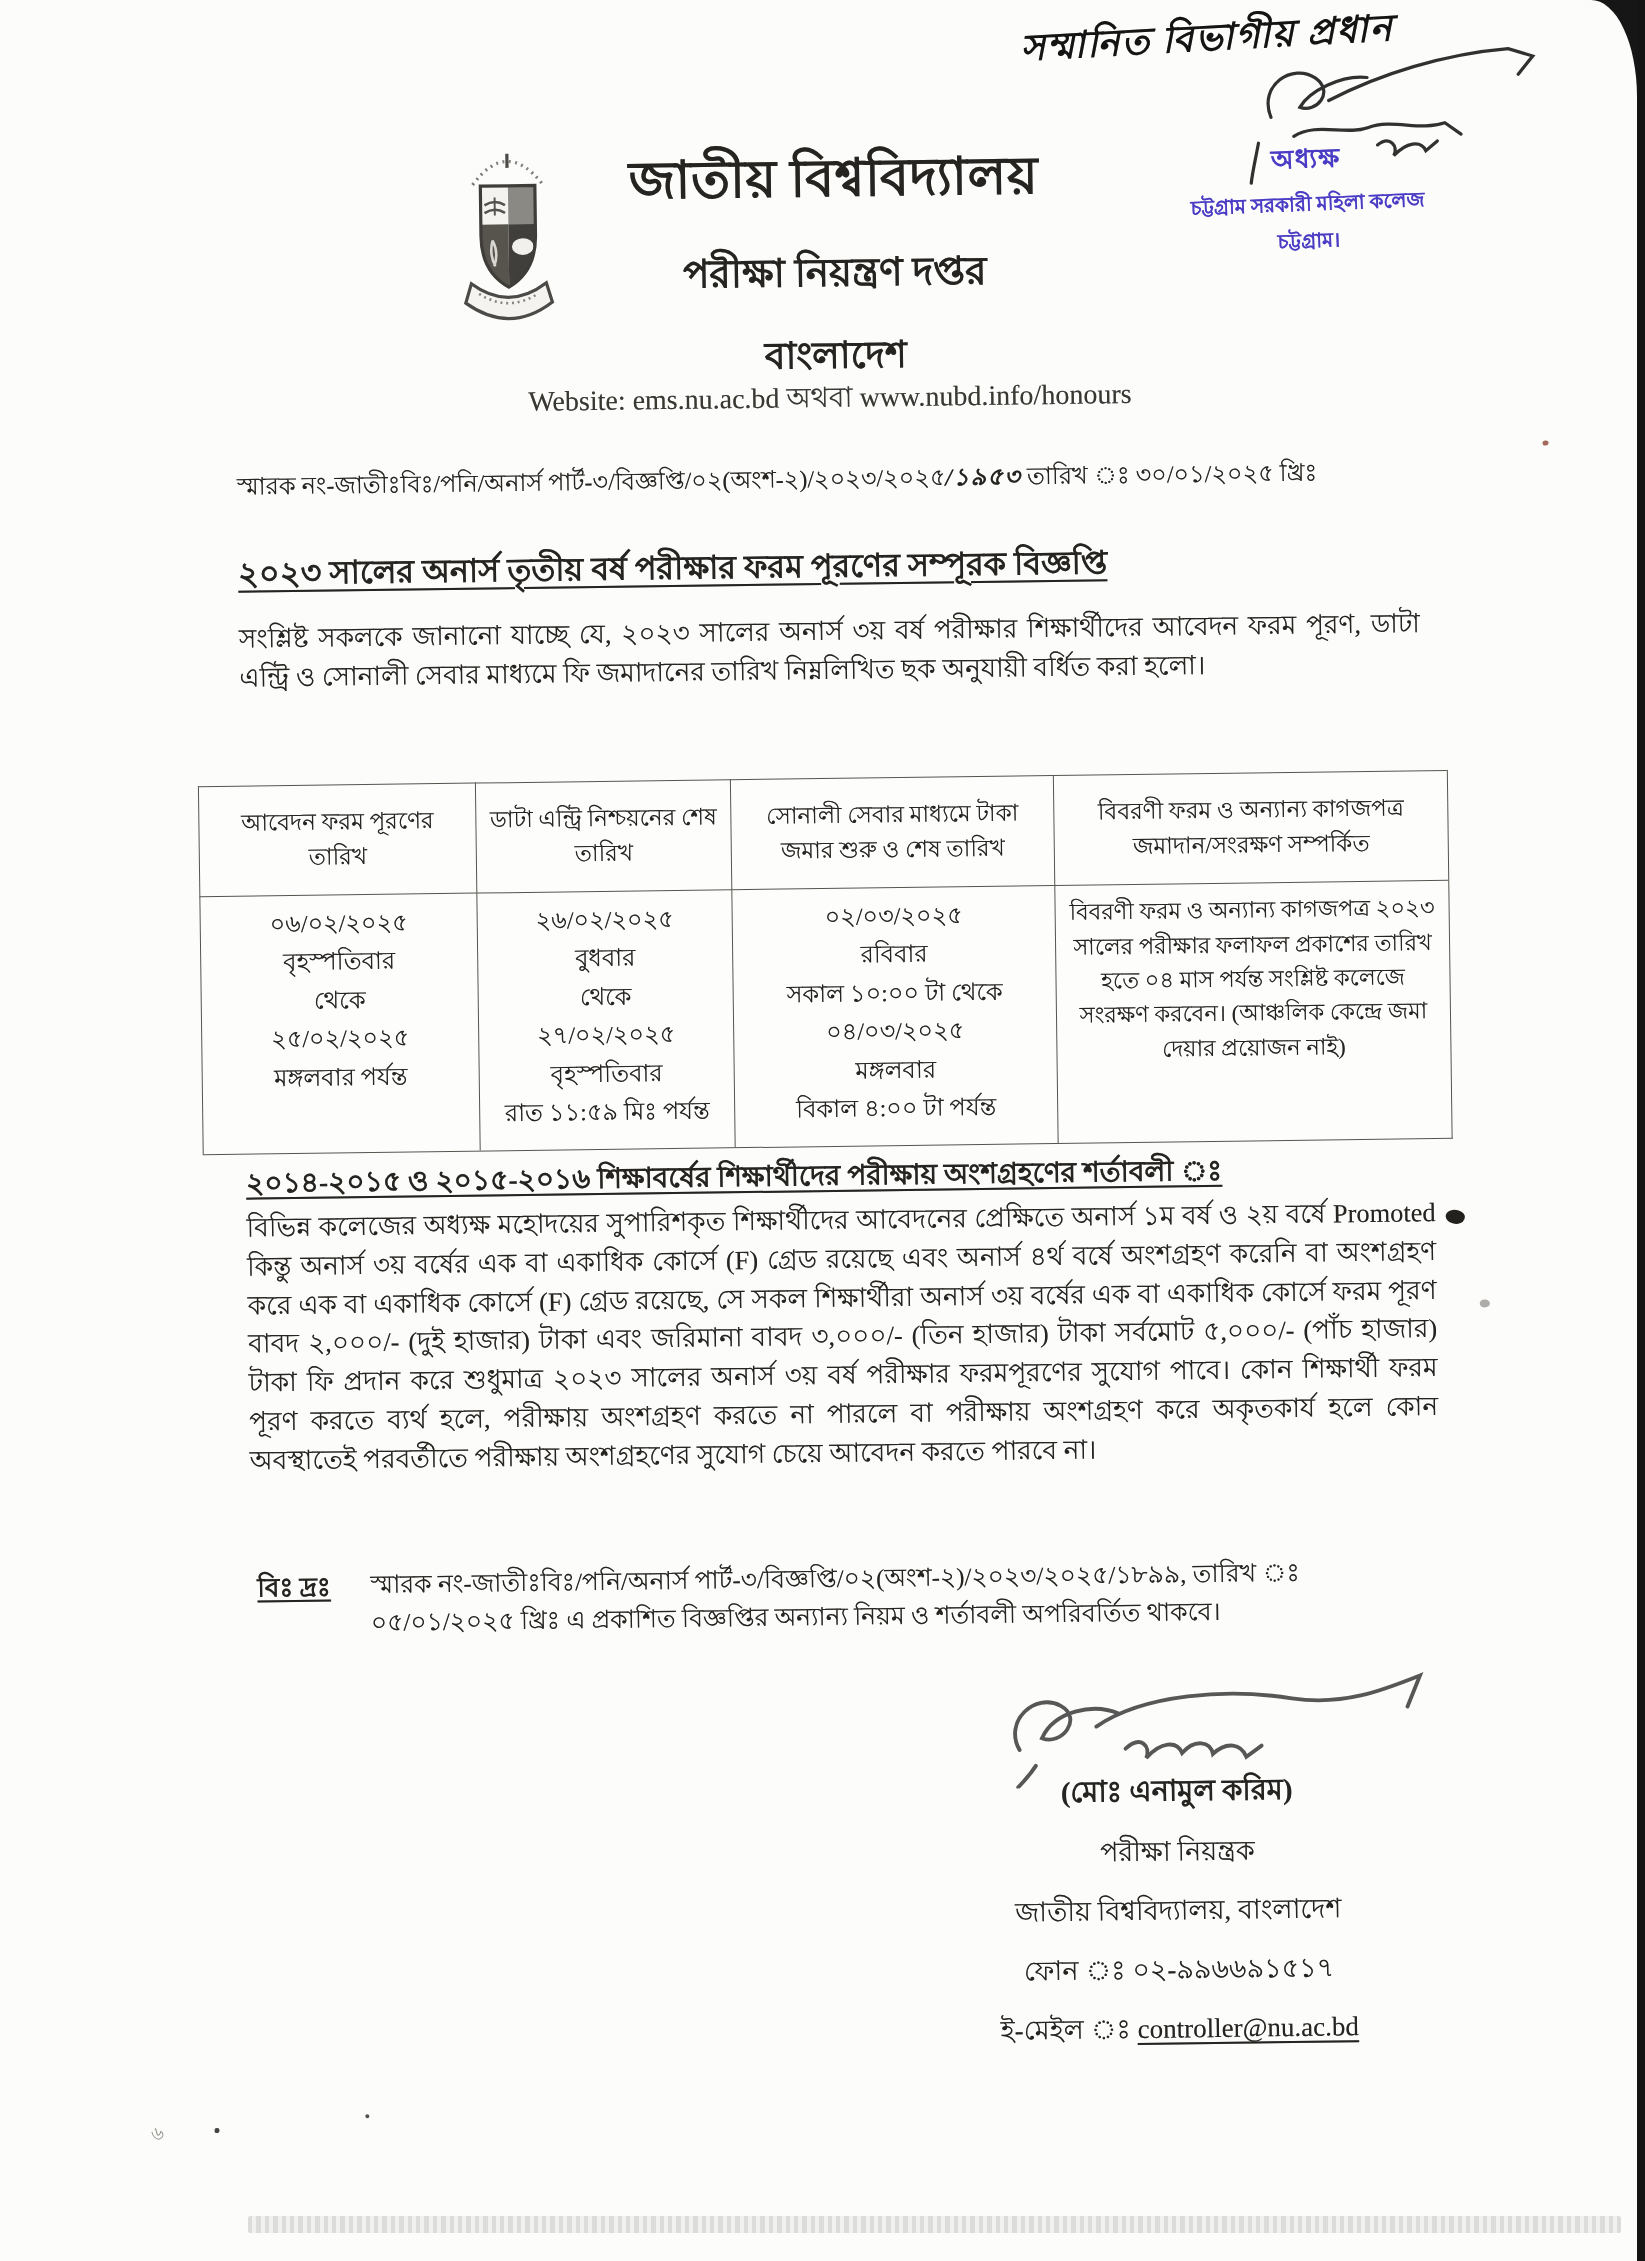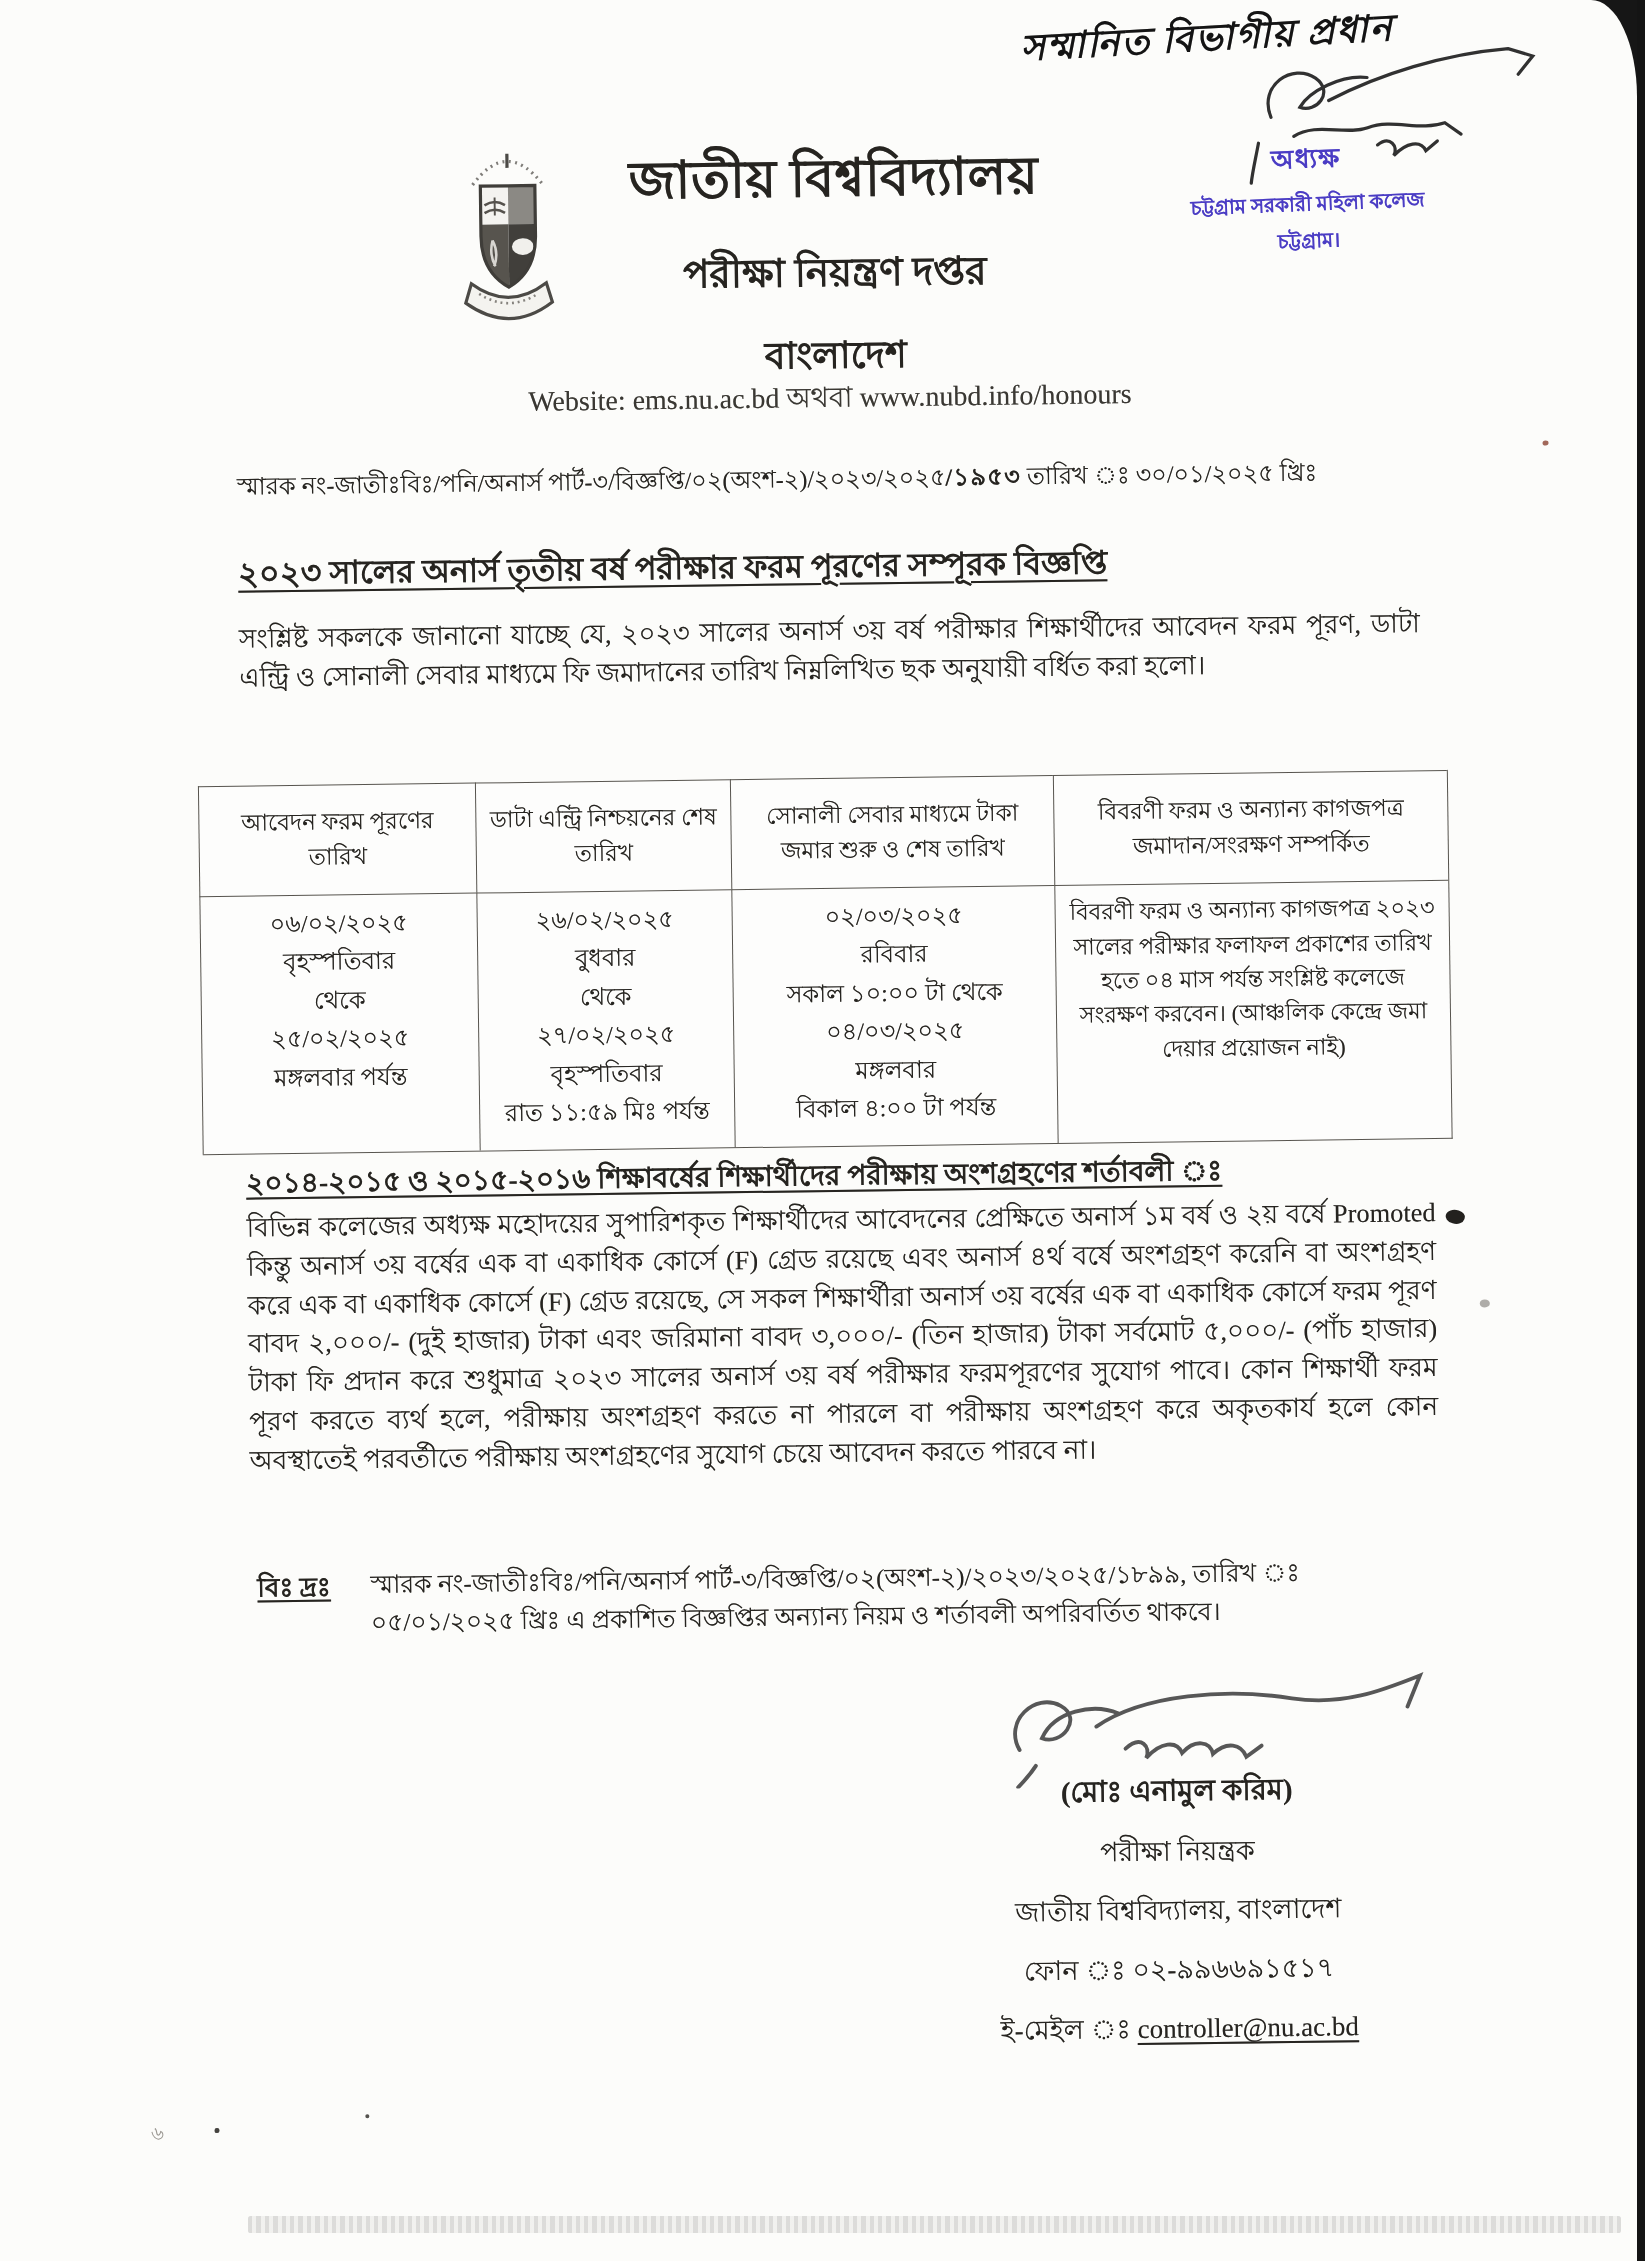--- a/index.html
+++ b/index.html
@@ -31,21 +31,21 @@
 
   
   .logo{left:472px;top:129px;}
   .lh{left:580px;top:137px;width:529px;text-align:center;}
   .lh .uni{font-size:52px;font-weight:700;letter-spacing:0.6px;}
   .lh .office{font-size:39px;font-weight:600;margin-top:17px;}
   .lh .country{font-size:37px;font-weight:600;margin-top:19.3px;}
   .website{left:387px;top:375px;width:902px;text-align:center;font-size:28px;color:#3a3833;}
 
   .memo{left:244px;top:459px;width:1212px;font-size:24px;white-space:nowrap;}
-  .memo .hw{font-weight:700;letter-spacing:1.3px;text-align:center;}
+  .memo .hw{font-weight:700;font-style:italic;letter-spacing:1.3px;text-align:center;}
 
   .doc-title{left:244px;top:540px;font-size:32px;font-weight:700;
              text-decoration:underline;text-underline-offset:5.8px;text-decoration-thickness:1.9px;}
 
   .para{text-align:justify;font-size:26.4px;line-height:1.47;}
   .intro{left:244px;top:611px;width:1181px;}
 
   
   .tbl{left:201px;top:777px;width:1249px;display:grid;
        grid-template-columns:277px 255px 323px 394px;grid-template-rows:110px 258px;

